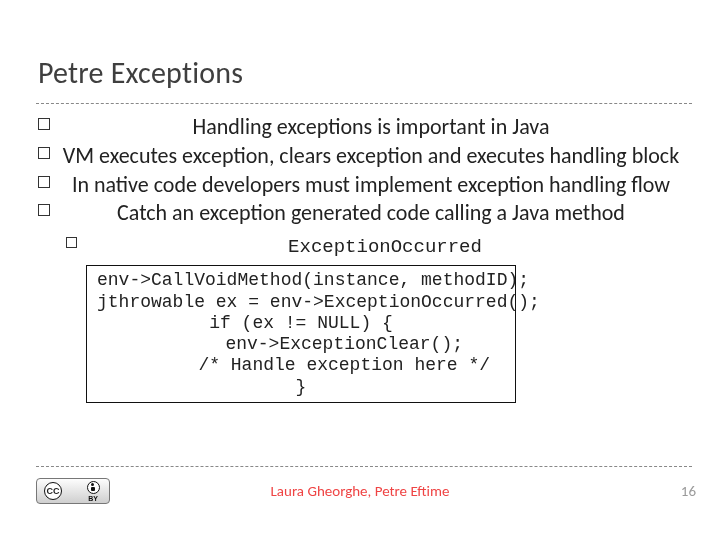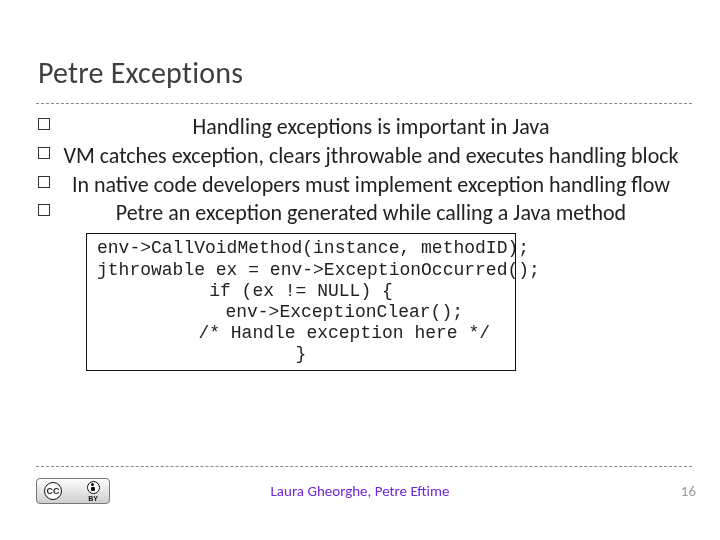--- a/index.html
+++ b/index.html
@@ -87,21 +87,21 @@
     white-space: pre;
     box-sizing: border-box;
   }
   .footer-center {
     position: absolute;
     left: 0;
     right: 0;
     top: 482px;
     text-align: center;
     font-size: 15px;
-    color: #6d28d9;
+    color: #ef4444;
   }
   .page-num {
     position: absolute;
     right: 24px;
     top: 482px;
     font-size: 15px;
     color: #9a9a9a;
   }
   .cc-badge {
     position: absolute;
@@ -193,33 +193,37 @@
 
   <div class="body">
 
     <div class="bullet">
       <span class="mark"></span>
       <span>Handling exceptions is important in Java</span>
     </div>
 
     <div class="bullet">
       <span class="mark"></span>
-      <span>VM catches exception, clears jthrowable and executes handling block</span>
+      <span>VM executes exception, clears exception and executes handling block</span>
     </div>
 
     <div class="bullet">
       <span class="mark"></span>
       <span>In native code developers must implement exception handling flow</span>
     </div>
 
     <div class="bullet">
       <span class="mark"></span>
-      <span>Petre an exception generated while calling a Java method</span>
-    </div>
-
+      <span>Catch an exception generated code calling a Java method</span>
+    </div>
+
+    <div class="bullet sub">
+      <span class="mark"></span>
+      <span class="lbl">ExceptionOccurred</span>
+    </div>
 
     <div class="codebox">env-&gt;CallVoidMethod(instance, methodID);
 jthrowable ex = env-&gt;ExceptionOccurred();
 if (ex != NULL) {
         env-&gt;ExceptionClear();
         /* Handle exception here */
 }</div>
 
   </div>
 

